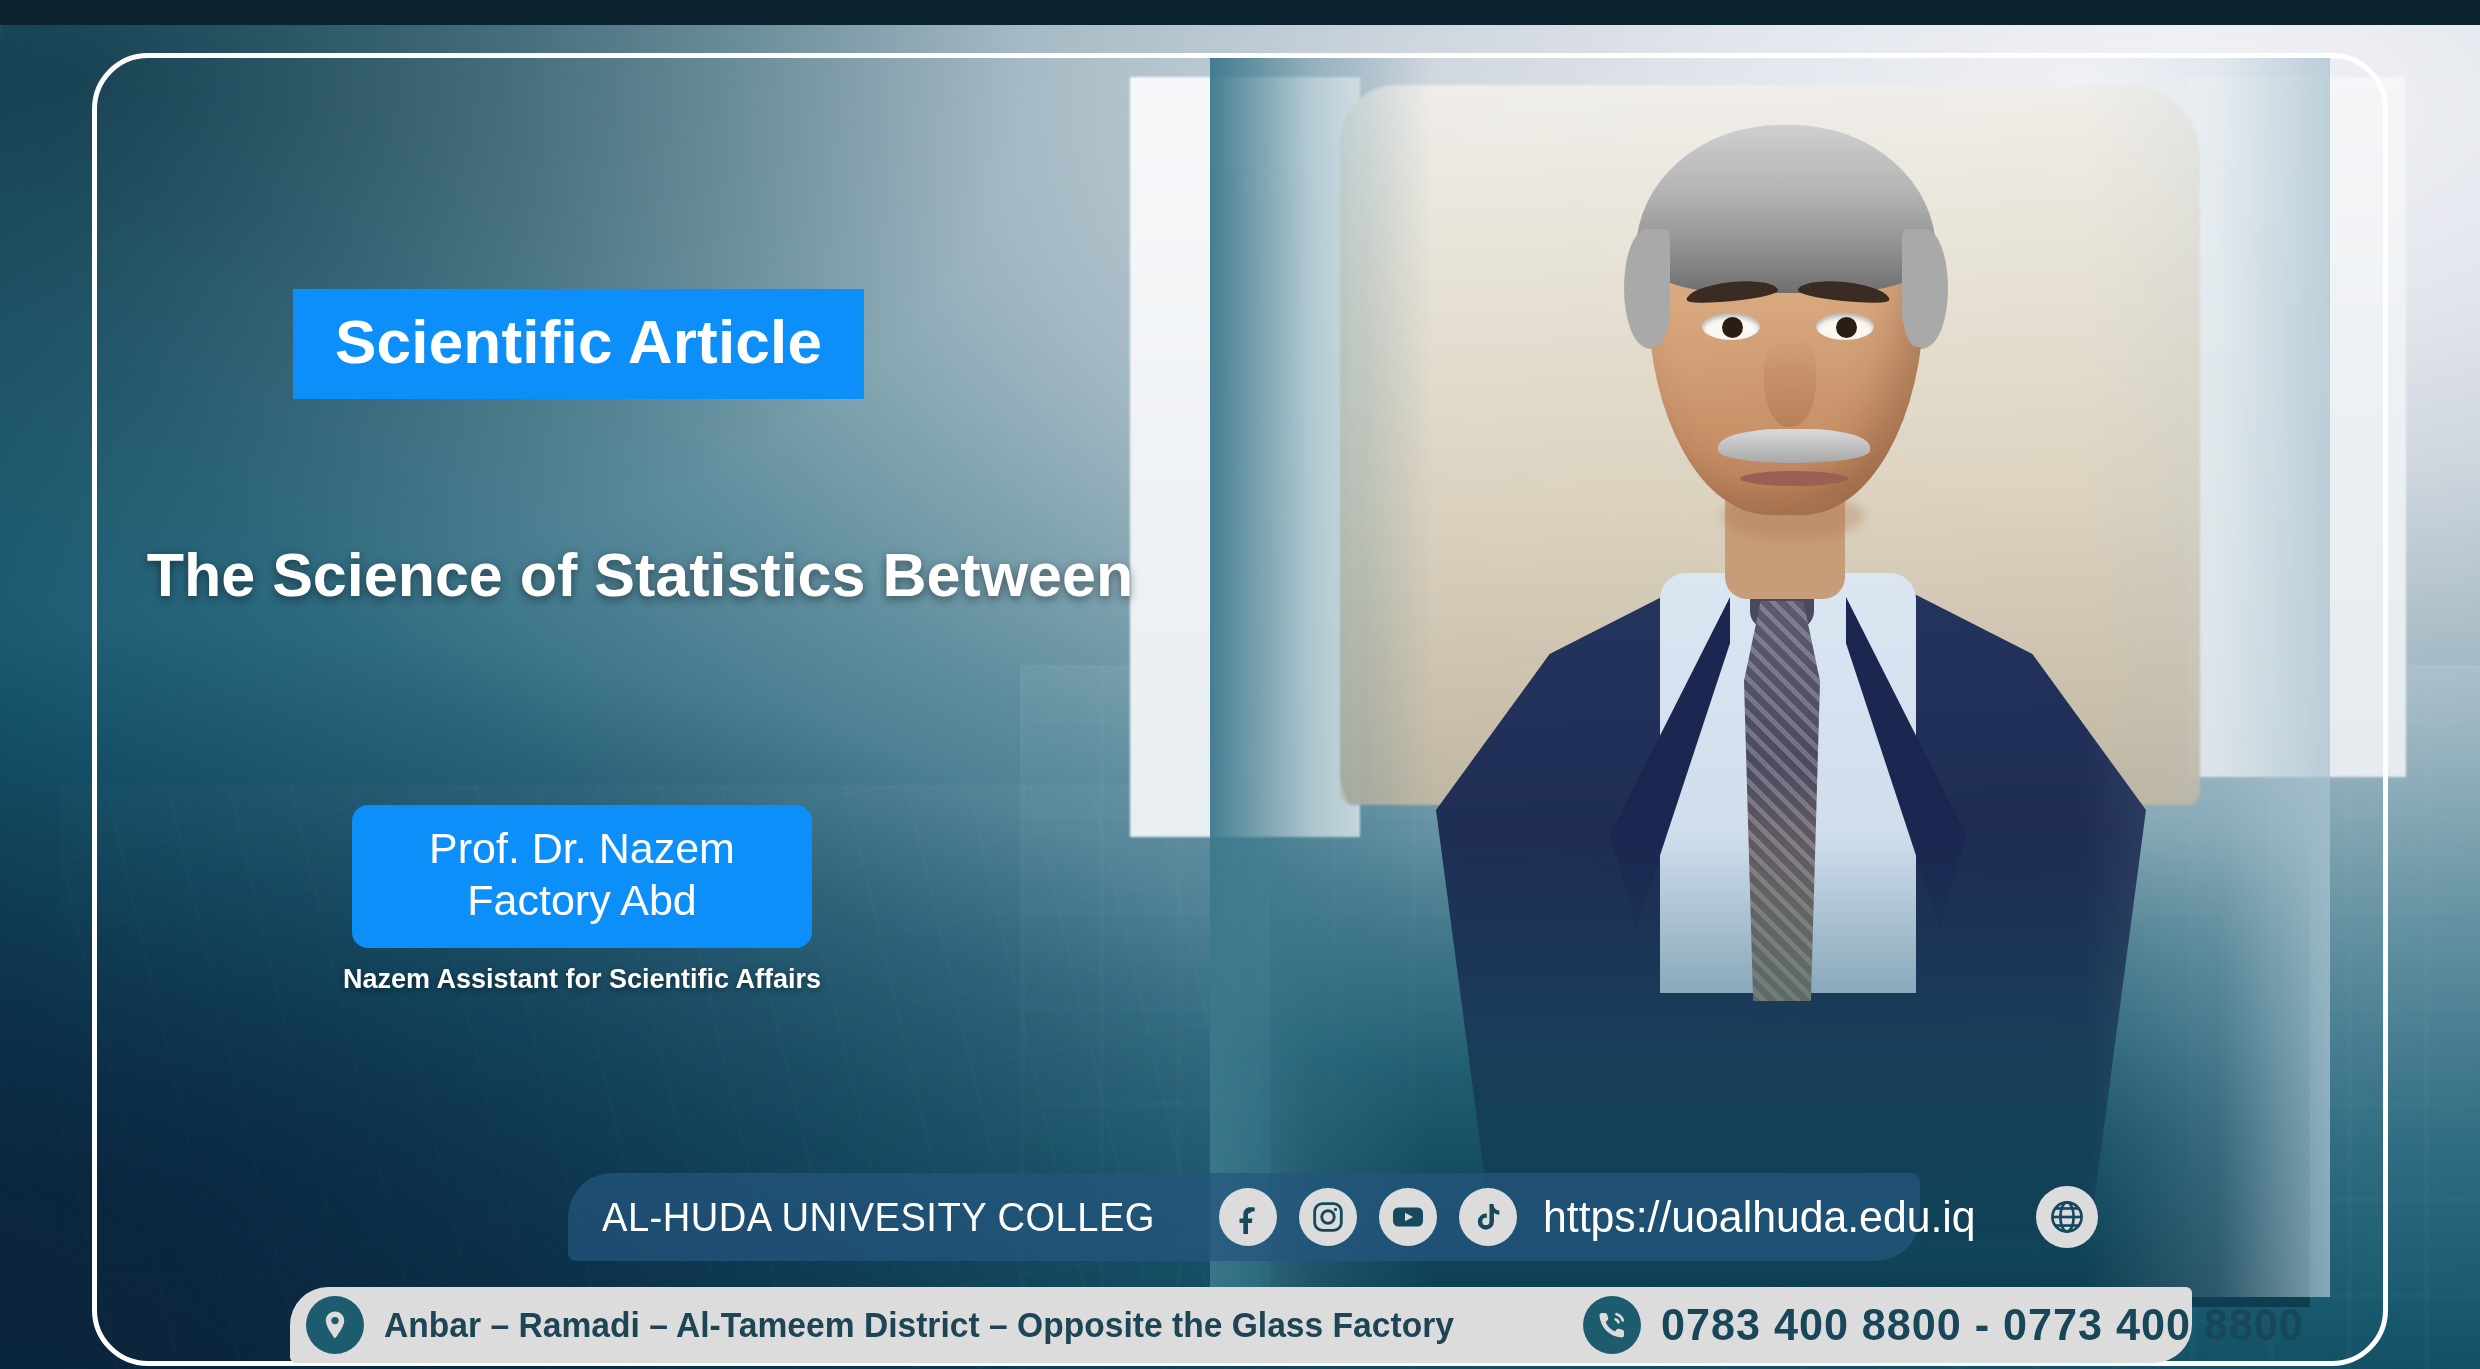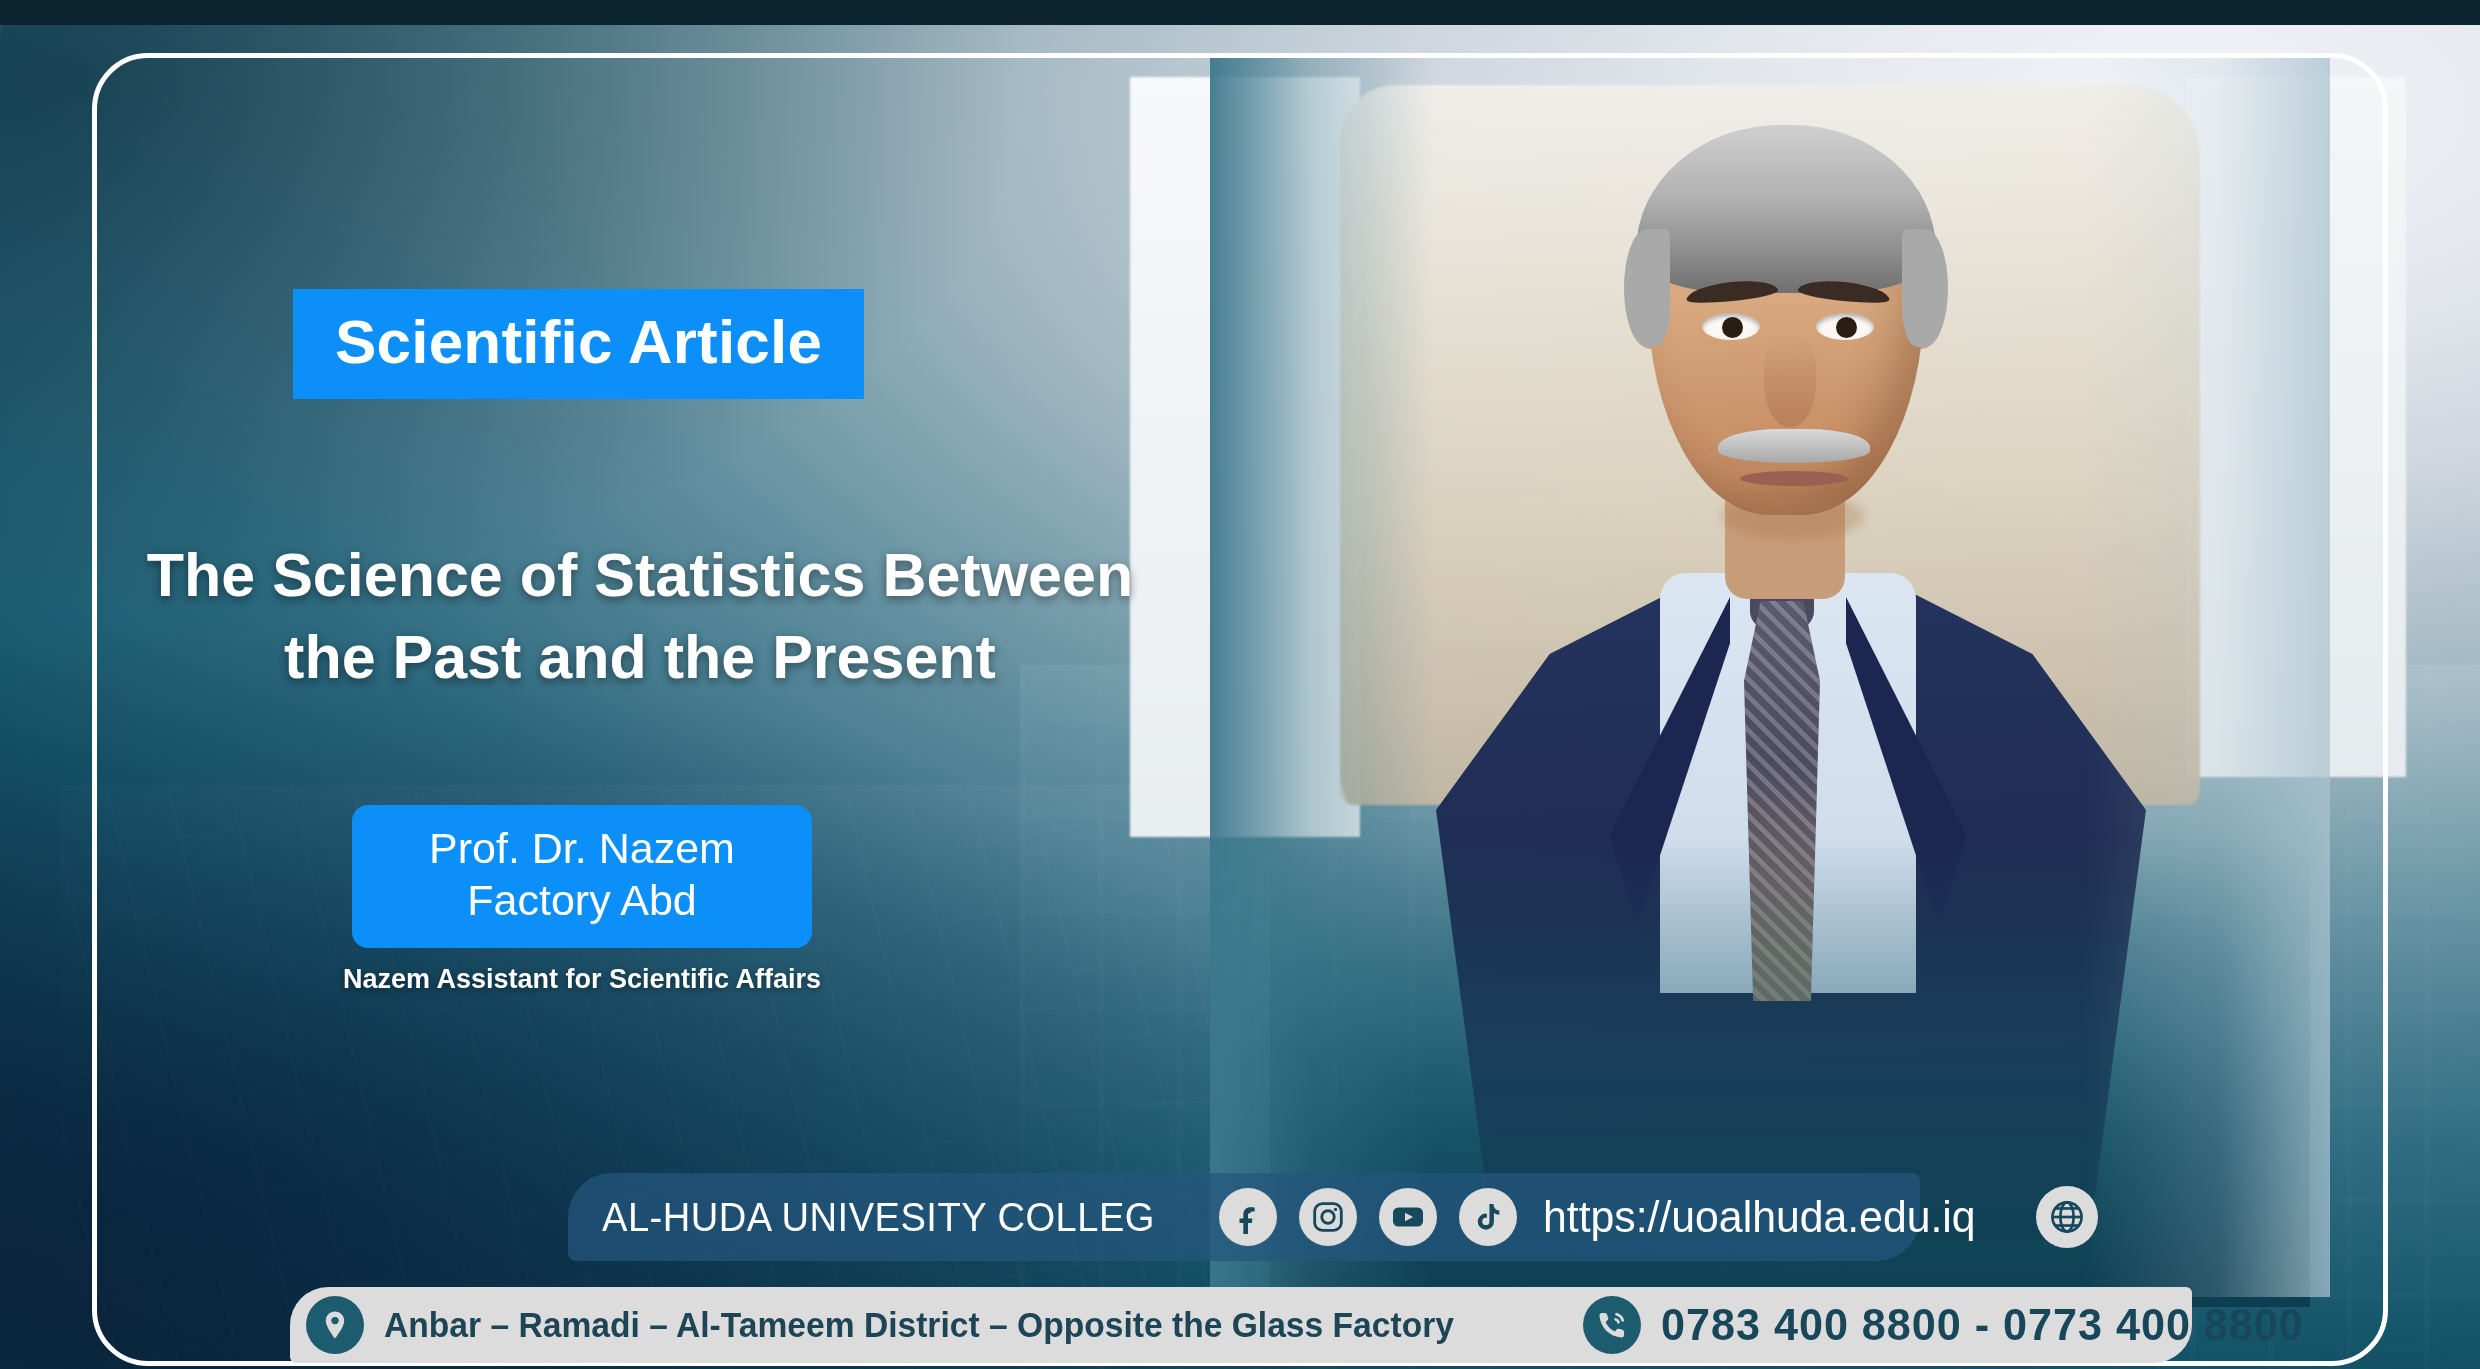--- a/index.html
+++ b/index.html
@@ -266,21 +266,20 @@
     <div class="p-fade"></div>
     <div class="p-fade-edge"></div>
   </div>
 
   <div class="frame"></div>
 
   <div class="badge-article">Scientific Article</div>
 
   <div class="headline">
     <div>The Science of Statistics Between</div>
-    <div>the Past and the Present</div>
   </div>
 
   <div class="badge-author">
     <div>Prof. Dr. Nazem</div>
     <div>Factory Abd</div>
   </div>
 
   <div class="author-role">Nazem Assistant for Scientific Affairs</div>
 
   <div class="social-bar">

